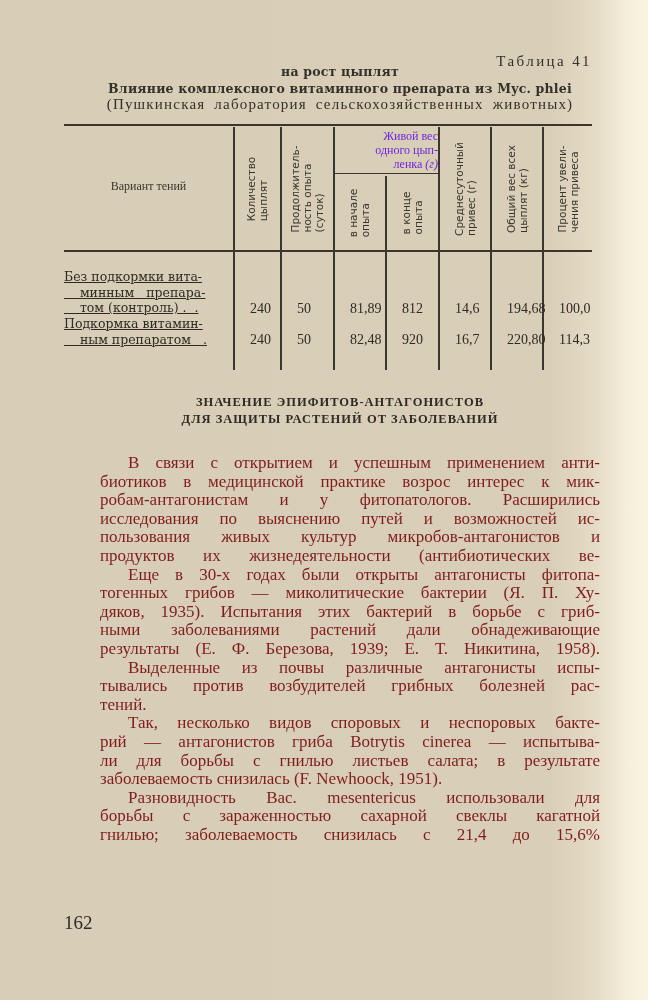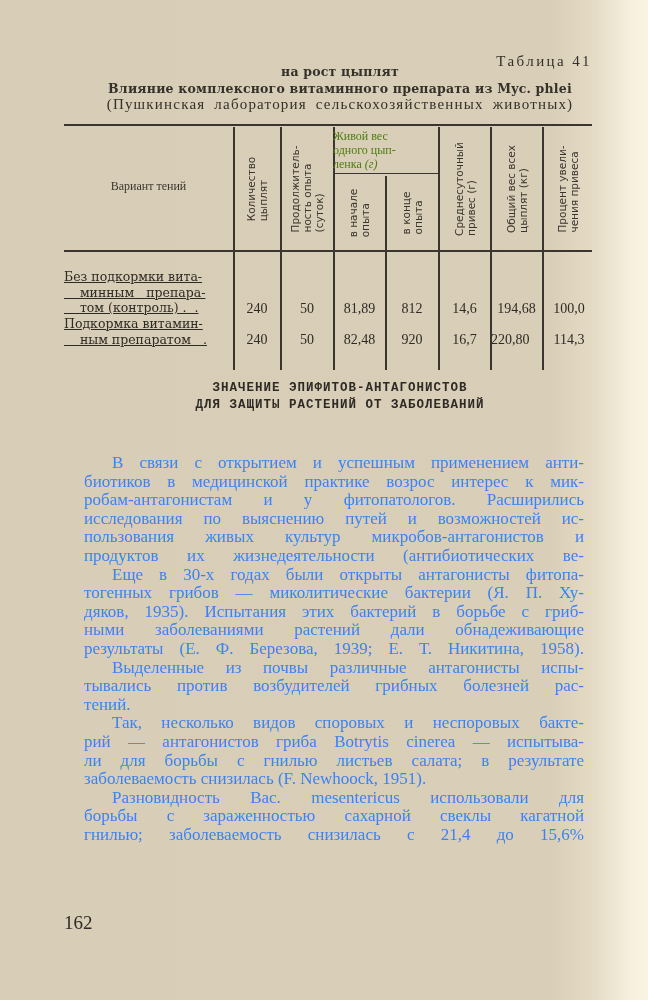--- a/index.html
+++ b/index.html
@@ -34,43 +34,43 @@
       font-size: 12px; color: #3a352f;
     }
     .vhdr {
       position: absolute; display: flex; align-items: center; justify-content: center;
     }
     .vhdr span {
       display: block; transform: rotate(-90deg); white-space: pre; text-align: left;
       font-family: "DejaVu Sans", sans-serif; font-size: 10.5px; line-height: 12px; color: #3a352f;
     }
     .group-hdr {
-      position: absolute; left: 269px; width: 105px; top: 5px; text-align: left;
-      font-size: 12px; line-height: 14px; color: #4d7c0f;
+      position: absolute; left: 269px; width: 105px; top: 5px; text-align: right;
+      font-size: 12px; line-height: 14px; color: #6d28d9;
     }
     .group-hdr i { font-style: italic; }
 
     .row-label {
       position: absolute; left: 0; width: 166px;
       font-family: "DejaVu Serif", serif; font-size: 12.5px; line-height: 15.5px; color: #2e2a25;
     }
     .row-label .ln { display: block; white-space: pre; text-decoration: underline; }
     .cell {
-      position: absolute; text-align: center; font-size: 14px; color: #2e2a25;
+      position: absolute; text-align: left; font-size: 14px; color: #2e2a25; padding-left: 16px;
     }
 
     .section-heading {
-      position: absolute; left: 100px; width: 480px; top: 380px; text-align: center;
-      font-family: Liberation Mono, monospace; font-weight: bold; font-size: 12.5px; line-height: 17px;
+      position: absolute; left: 100px; width: 480px; top: 394px; text-align: center;
+      font-family: Liberation Serif, serif; font-weight: bold; font-size: 12.5px; line-height: 17px;
       letter-spacing: 1px; color: #2e2a25;
     }
 
     .body-text {
-      position: absolute; left: 84px; width: 500px; top: 454px;
-      font-size: 17px; line-height: 18.6px; color: #3b82f6; text-align: justify;
+      position: absolute; left: 100px; width: 500px; top: 454px;
+      font-size: 17px; line-height: 18.6px; color: #7f1d1d; text-align: justify;
     }
     .body-text .line { display: block; white-space: nowrap; text-align: justify; text-align-last: justify; height: 18.6px; }
     .body-text .line.indent { padding-left: 28px; }
     .body-text .line.last { text-align-last: left; }
 
     .page-number {
       position: absolute; left: 64px; top: 912px; font-size: 19px; color: #2e2a25;
     }
   </style>
 </head>

